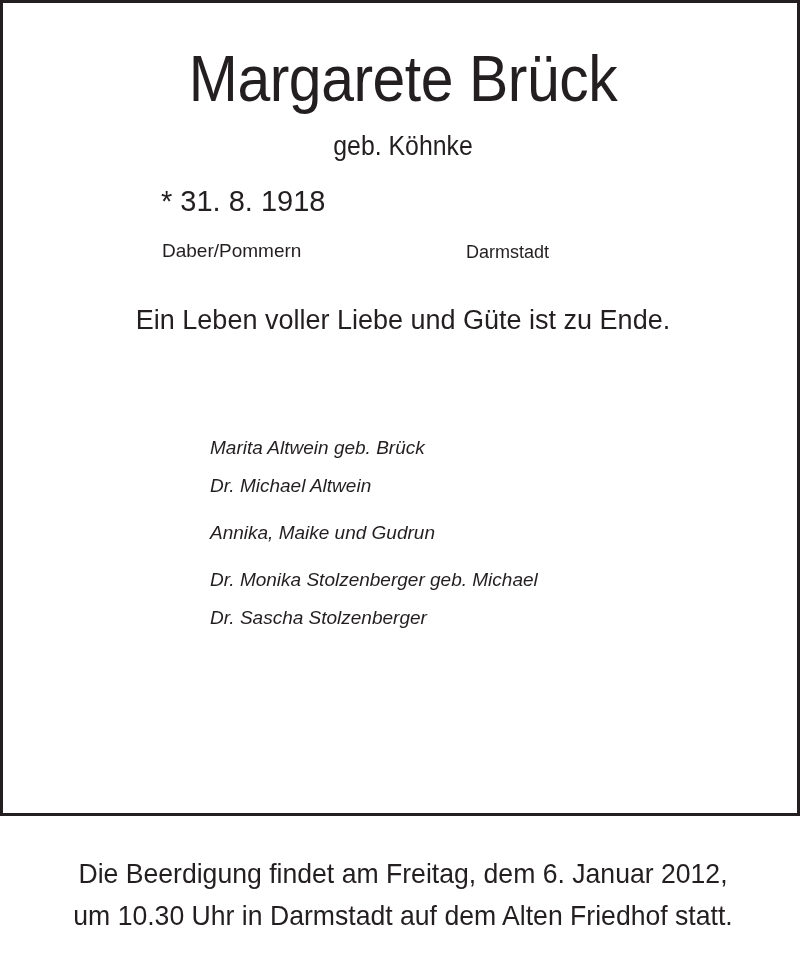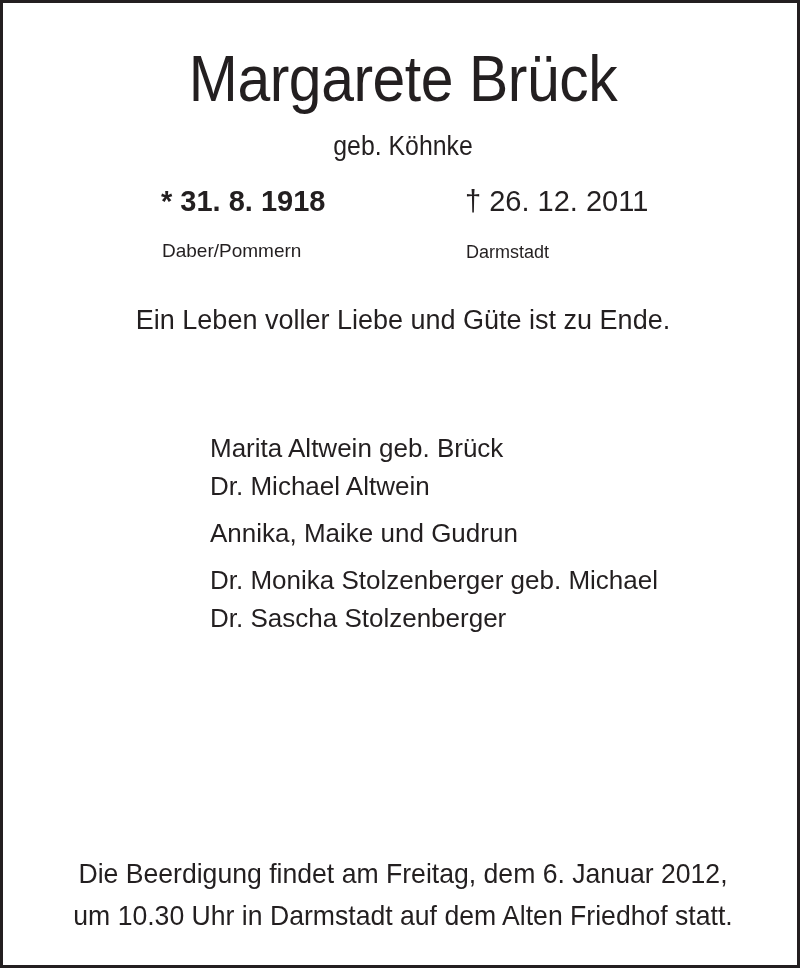--- a/index.html
+++ b/index.html
@@ -1,43 +1,42 @@
 <!DOCTYPE html>
 <html><head>
 <meta charset="utf-8">
 <style>
   html, body { margin: 0; padding: 0; background: #ffffff; }
   body { width: 800px; height: 976px; position: relative; overflow: hidden; }
   .frame {
-    position: absolute; left: 0; top: 0; width: 800px; height: 968px;
+    position: absolute; left: 0; top: 0; width: 800px; height: 816px;
     box-sizing: border-box; border: 3px solid #231f20; background: #ffffff;
     font-family: "Liberation Sans", sans-serif; color: #231f20;
   }
   .abs { position: absolute; white-space: nowrap; }
   .name { left: 0; width: 800px; text-align: center; top: 44px; font-size: 64px; letter-spacing: -0.5px; transform: scaleX(0.92); line-height: 1; }
   .maiden { left: 0; width: 800px; text-align: center; top: 128px; font-size: 27px; transform: scaleX(0.92); }
-  .birth { left: 158px; top: 182px; font-size: 29px; font-weight: bold; }
+  .birth { left: 158px; top: 182px; font-size: 29px; }
   .death { left: 462px; top: 182px; font-size: 29px; }
   .place-birth { left: 159px; top: 237px; font-size: 19px; }
   .place-death { left: 463px; top: 239px; font-size: 18px; }
   .motto { left: 0; width: 800px; text-align: center; top: 302px; font-size: 27px; }
-  .mourners { left: 207px; top: 426px; font-size: 26px; line-height: 38px; }
+  .mourners { left: 207px; top: 426px; font-size: 19px; line-height: 38px; font-style: italic; }
   .group { margin-bottom: 9px; }
   .group div { white-space: nowrap; }
   .funeral { left: 0; width: 800px; text-align: center; top: 850px; font-size: 28px; line-height: 42px; transform: scaleX(0.95); }
 </style>
 </head>
 <body>
 
 <div class="frame">
   <div class="abs name">Margarete Brück</div>
   <div class="abs maiden">geb. Köhnke</div>
 
   <div class="abs birth">* 31. 8. 1918</div>
-  <div class="abs death">† 26. 12. 2011</div>
   <div class="abs place-birth">Daber/Pommern</div>
   <div class="abs place-death">Darmstadt</div>
 
   <div class="abs motto">Ein Leben voller Liebe und Güte ist zu Ende.</div>
 
   <div class="abs mourners">
     <div class="group">
       <div>Marita Altwein geb. Brück</div>
       <div>Dr. Michael Altwein</div>
     </div>

